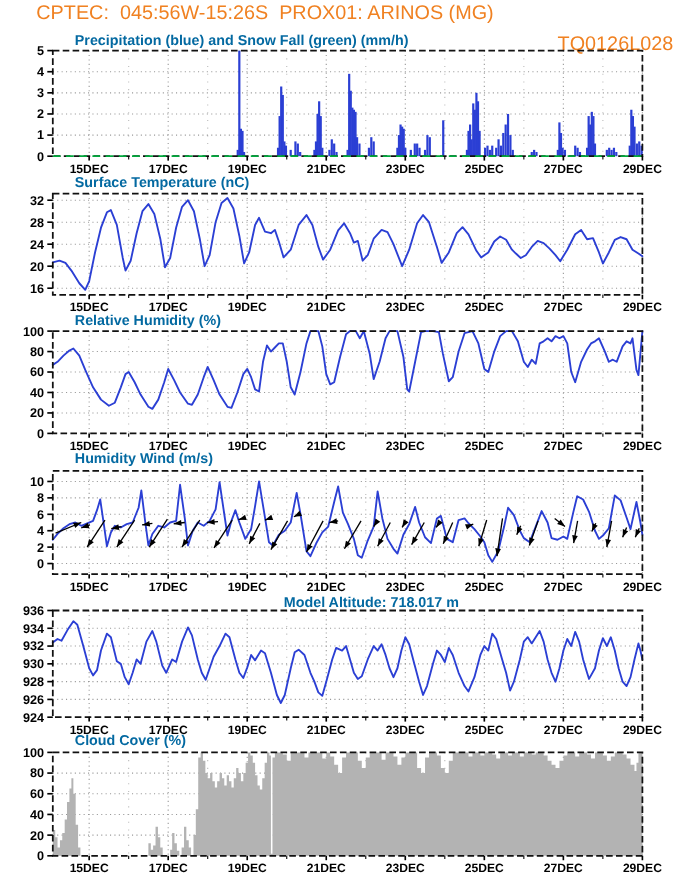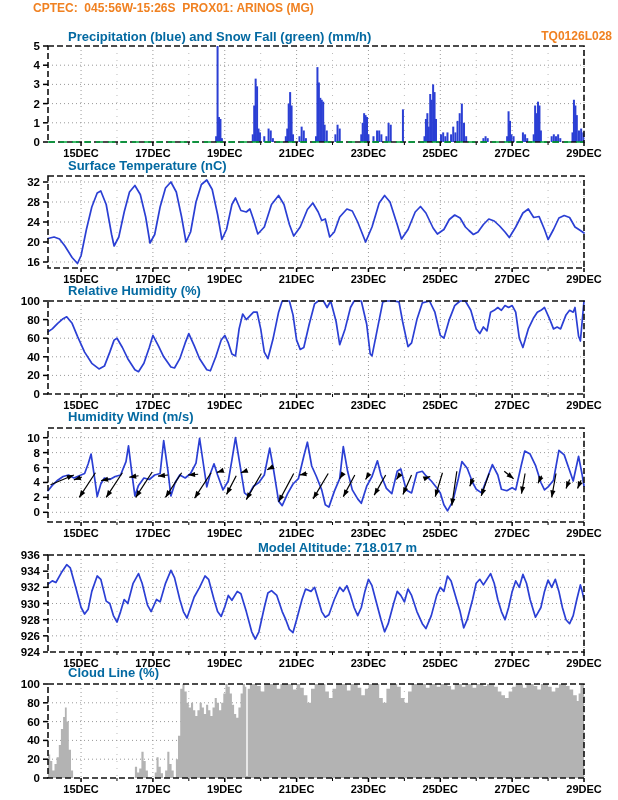--- a/index.html
+++ b/index.html
@@ -1,18 +1,18 @@
 <!DOCTYPE html>
 <html><head>
 <meta charset="utf-8">
 <style>
   html,body{margin:0;padding:0;background:#ffffff;}
   .page{position:relative;width:618px;height:800px;background:#fff;overflow:hidden;
         font-family:"Liberation Sans",sans-serif;}
-  .hdr{position:absolute;font-weight:bold;font-size:12px;white-space:pre;letter-spacing:0px;}
+  .hdr{position:absolute;font-weight:normal;font-size:18px;white-space:pre;letter-spacing:0px;}
   .orange{color:#f08121;}
   .magenta{color:#0369a1;}
   .t1{left:33px;top:1px;}
   .t2{left:33px;top:15px;}
   .t2r{right:24px;top:15px;}
   .t3r{right:6px;top:29px;}
   .ptitle{position:absolute;font-weight:bold;font-size:13px;white-space:pre;}
   svg text{font-family:"Liberation Sans",sans-serif;}
 </style>
 </head>
@@ -20,21 +20,21 @@
 
 <div class="page">
   <div class="hdr orange t1">CPTEC:  045:56W-15:26S  PROX01: ARINOS (MG)</div>
   <div class="hdr orange t3r">TQ0126L028</div>
 
   <div class="ptitle magenta" style="left:68px;top:29px">Precipitation (blue) and Snow Fall (green) (mm/h)</div>
   <div class="ptitle magenta" style="left:68px;top:158px">Surface Temperature (nC)</div>
   <div class="ptitle magenta" style="left:68px;top:283px">Relative Humidity (%)</div>
   <div class="ptitle magenta" style="left:68px;top:409px">Humidity Wind (m/s)</div>
   <div class="ptitle magenta" style="left:258px;top:540px">Model Altitude: 718.017 m</div>
-  <div class="ptitle magenta" style="left:68px;top:665px">Cloud Line (%)</div>
+  <div class="ptitle magenta" style="left:68px;top:665px">Cloud Cover (%)</div>
 
   <svg id="charts" width="618" height="800" viewBox="0 0 618 800" style="position:absolute;left:0;top:0;" xmlns="http://www.w3.org/2000/svg">
       <g>
         <line x1="81.0509383378016" x2="81.0509383378016" y1="46" y2="142" stroke="#999999" stroke-width="1" stroke-dasharray="1 3"></line>
         <line x1="152.90080428954423" x2="152.90080428954423" y1="46" y2="142" stroke="#999999" stroke-width="1" stroke-dasharray="1 3"></line>
         <line x1="224.75067024128685" x2="224.75067024128685" y1="46" y2="142" stroke="#999999" stroke-width="1" stroke-dasharray="1 3"></line>
         <line x1="296.6005361930295" x2="296.6005361930295" y1="46" y2="142" stroke="#999999" stroke-width="1" stroke-dasharray="1 3"></line>
         <line x1="368.4504021447721" x2="368.4504021447721" y1="46" y2="142" stroke="#999999" stroke-width="1" stroke-dasharray="1 3"></line>
         <line x1="440.30026809651474" x2="440.30026809651474" y1="46" y2="142" stroke="#999999" stroke-width="1" stroke-dasharray="1 3"></line>
         <line x1="512.1501340482573" x2="512.1501340482573" y1="46" y2="142" stroke="#999999" stroke-width="1" stroke-dasharray="1 3"></line>

